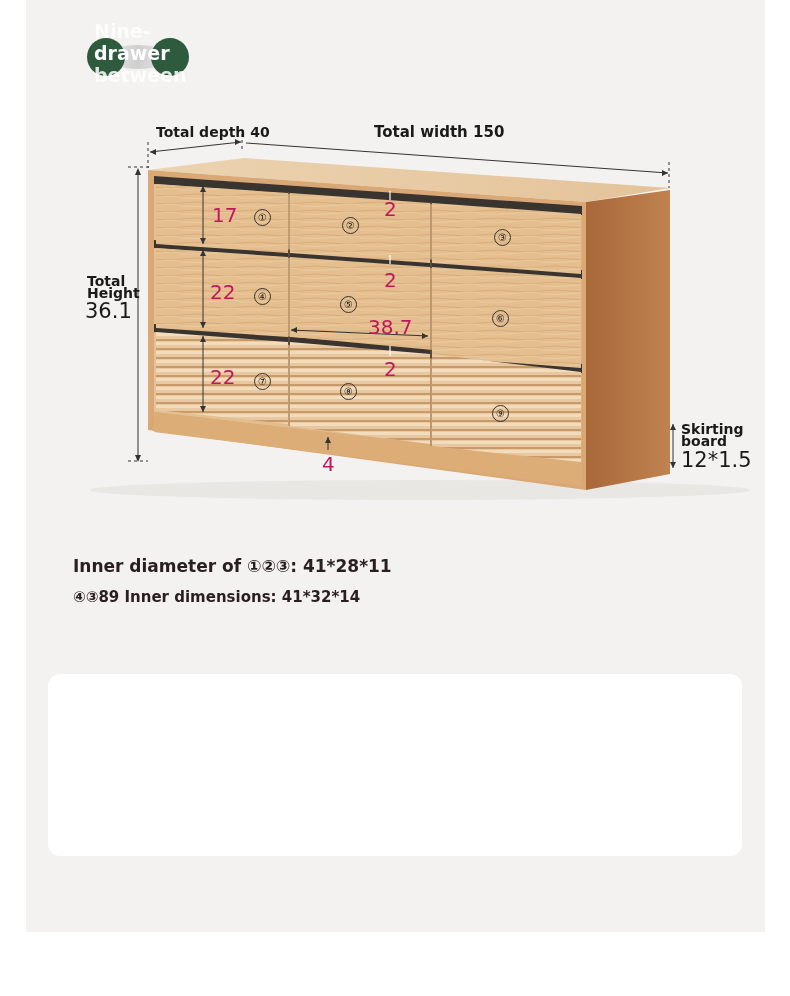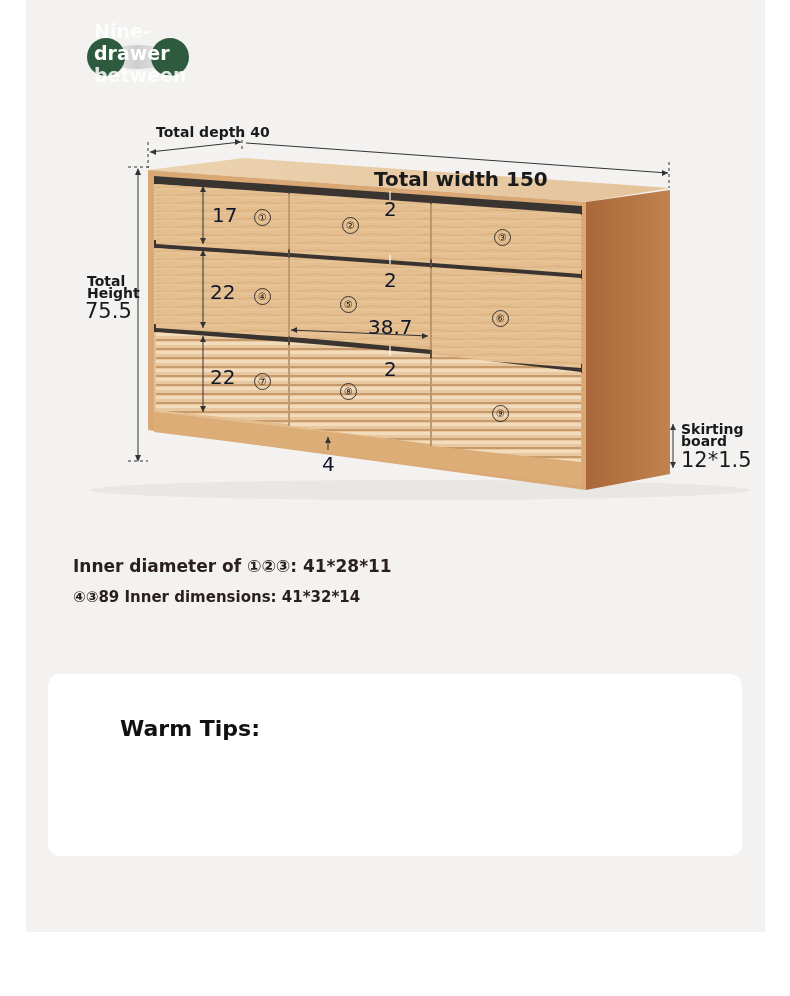--- a/index.html
+++ b/index.html
@@ -17,23 +17,23 @@
   .badge-text {
     position: absolute; left: 94px; top: 20px; width: 100px;
     color: #ffffff; font-weight: bold; font-size: 19px; line-height: 22px;
     text-shadow: 0 0 1px rgba(0,0,0,0.05);
   }
   .badge-text span { display: block; }
   .badge-text .faint { opacity: 0.85; }
   .diagram { position: absolute; left: 0; top: 0; }
   .lbl { position: absolute; color: #1a1a1a; white-space: nowrap; }
   .lbl-small { font-size: 14px; font-weight: bold; line-height: 12px; }
-  .lbl-title { font-size: 20px; font-weight: bold; margin-top: 44px; }
+  .lbl-title { font-size: 15px; font-weight: bold; }
   .lbl-big { font-size: 21px; font-weight: normal; }
-  .lbl-num { font-size: 20px; font-weight: normal; color: #0f172a; }
+  .lbl-num { font-size: 20px; font-weight: normal; color: #be185d; }
   .circ {
     position: absolute; width: 15px; height: 15px; border: 1px solid #333; border-radius: 50%;
     font-size: 10px; line-height: 15px; text-align: center; color: #222;
   }
   .inner {
     position: absolute; left: 73px; color: #2a1f1f; font-weight: bold; white-space: nowrap; margin-top: 8px;
   }
   .inner1 { top: 548px; font-size: 17px; }
   .inner2 { top: 580px; font-size: 15px; }
   .tips {
@@ -178,21 +178,21 @@
     <line x1="390" y1="255" x2="390" y2="264"></line>
     <line x1="390" y1="346" x2="390" y2="356"></line>
   </g>
 </svg>
 
 <div class="lbl lbl-small" style="left:156px;top:126px;">Total depth 40</div>
 <div class="lbl lbl-title" style="left:374px;top:123px;">Total width 150</div>
 
 <div class="lbl lbl-small" style="left:87px;top:275px;">Total</div>
 <div class="lbl lbl-small" style="left:87px;top:287px;">Height</div>
-<div class="lbl lbl-big" style="left:85px;top:299px;">75.5</div>
+<div class="lbl lbl-big" style="left:85px;top:299px;">36.1</div>
 
 <div class="lbl lbl-small" style="left:681px;top:423px;">Skirting</div>
 <div class="lbl lbl-small" style="left:681px;top:435px;">board</div>
 <div class="lbl lbl-big" style="left:681px;top:448px;">12*1.5</div>
 
 <div class="lbl lbl-num" style="left:212px;top:203px;">17</div>
 <div class="lbl lbl-num" style="left:210px;top:280px;">22</div>
 <div class="lbl lbl-num" style="left:210px;top:365px;">22</div>
 
 <div class="lbl lbl-num" style="left:384px;top:197px;">2</div>
@@ -209,14 +209,13 @@
 <div class="circ" style="left:340px;top:296px;">⑤</div>
 <div class="circ" style="left:492px;top:310px;">⑥</div>
 <div class="circ" style="left:254px;top:373px;">⑦</div>
 <div class="circ" style="left:340px;top:383px;">⑧</div>
 <div class="circ" style="left:492px;top:405px;">⑨</div>
 
 <div class="inner inner1">Inner diameter of ①②③: 41*28*11</div>
 <div class="inner inner2">④③89 Inner dimensions: 41*32*14</div>
 
 <div class="tips">
-  <div class="tips-title">Warm Tips:</div>
 </div>
 
 </body></html>

